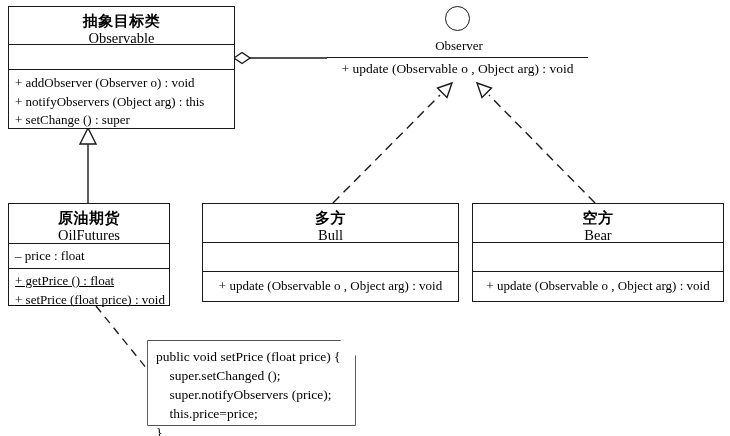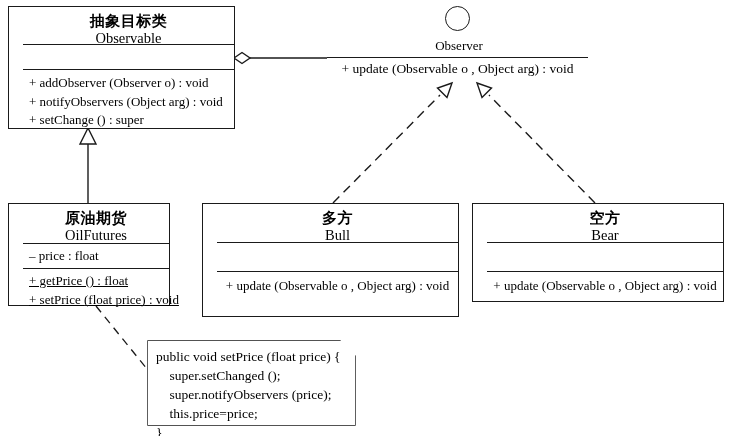--- a/index.html
+++ b/index.html
@@ -37,21 +37,20 @@
     box-sizing: border-box;
     border: 1.4px solid #1a1a1a;
     background: #ffffff;
     display: flex;
     flex-direction: column;
   }
   .uml-compartment {
     box-sizing: border-box;
     border-bottom: 1.4px solid #1a1a1a;
     padding: 3px 6px;
-    margin-left: 14px;
   }
   .uml-compartment:last-child {
     border-bottom: none;
   }
   .uml-name-comp {
     text-align: center;
     padding-top: 5px;
     padding-bottom: 4px;
   }
   .cls-cn {
@@ -157,21 +156,21 @@
   </svg>
 
   <div class="uml-class" id="cls-observable" style="left:8px; top:6px; width:227px; height:123px;">
     <div class="uml-compartment uml-name-comp" style="height:38px;">
       <div class="cls-cn">抽象目标类</div>
       <div class="cls-en">Observable</div>
     </div>
     <div class="uml-compartment empty-comp" style="height:29px;"></div>
     <div class="uml-compartment" style="padding-top:4px;">
       <div class="member">+ addObserver (Observer o) : void</div>
-      <div class="member">+ notifyObservers (Object arg) : void</div>
+      <div class="member">+ notifyObservers (Object arg) : this</div>
       <div class="member">+ setChange () : super</div>
     </div>
   </div>
 
   <div id="observer-iface" style="left:0; top:0; width:730px; height:90px;">
     <div class="iface-circle" style="left:445px; top:6px;"></div>
     <div class="iface-name" style="left:357px; top:37px; width:204px;">Observer</div>
     <div class="iface-rule" style="left:327px; top:57px; width:261px;"></div>
     <div class="iface-op" style="left:327px; top:60px; width:261px;">+ update (Observable o , Object arg) : void</div>
   </div>
@@ -183,21 +182,21 @@
     </div>
     <div class="uml-compartment" style="height:25px; padding-top:3px;">
       <div class="member">– price : float</div>
     </div>
     <div class="uml-compartment" style="padding-top:3px;text-decoration:underline;">
       <div class="member">+ getPrice () : float</div>
       <div class="member">+ setPrice (float price) : void</div>
     </div>
   </div>
 
-  <div class="uml-class" id="cls-bull" style="left:202px; top:203px; width:257px; height:114px;">
+  <div class="uml-class" id="cls-bull" style="left:202px; top:203px; width:257px; height:99px;">
     <div class="uml-compartment uml-name-comp" style="height:39px;">
       <div class="cls-cn">多方</div>
       <div class="cls-en">Bull</div>
     </div>
     <div class="uml-compartment empty-comp" style="height:29px;"></div>
     <div class="uml-compartment" style="padding-top:5px; text-align:center;">
       <div class="member">+ update (Observable o , Object arg) : void</div>
     </div>
   </div>
 

